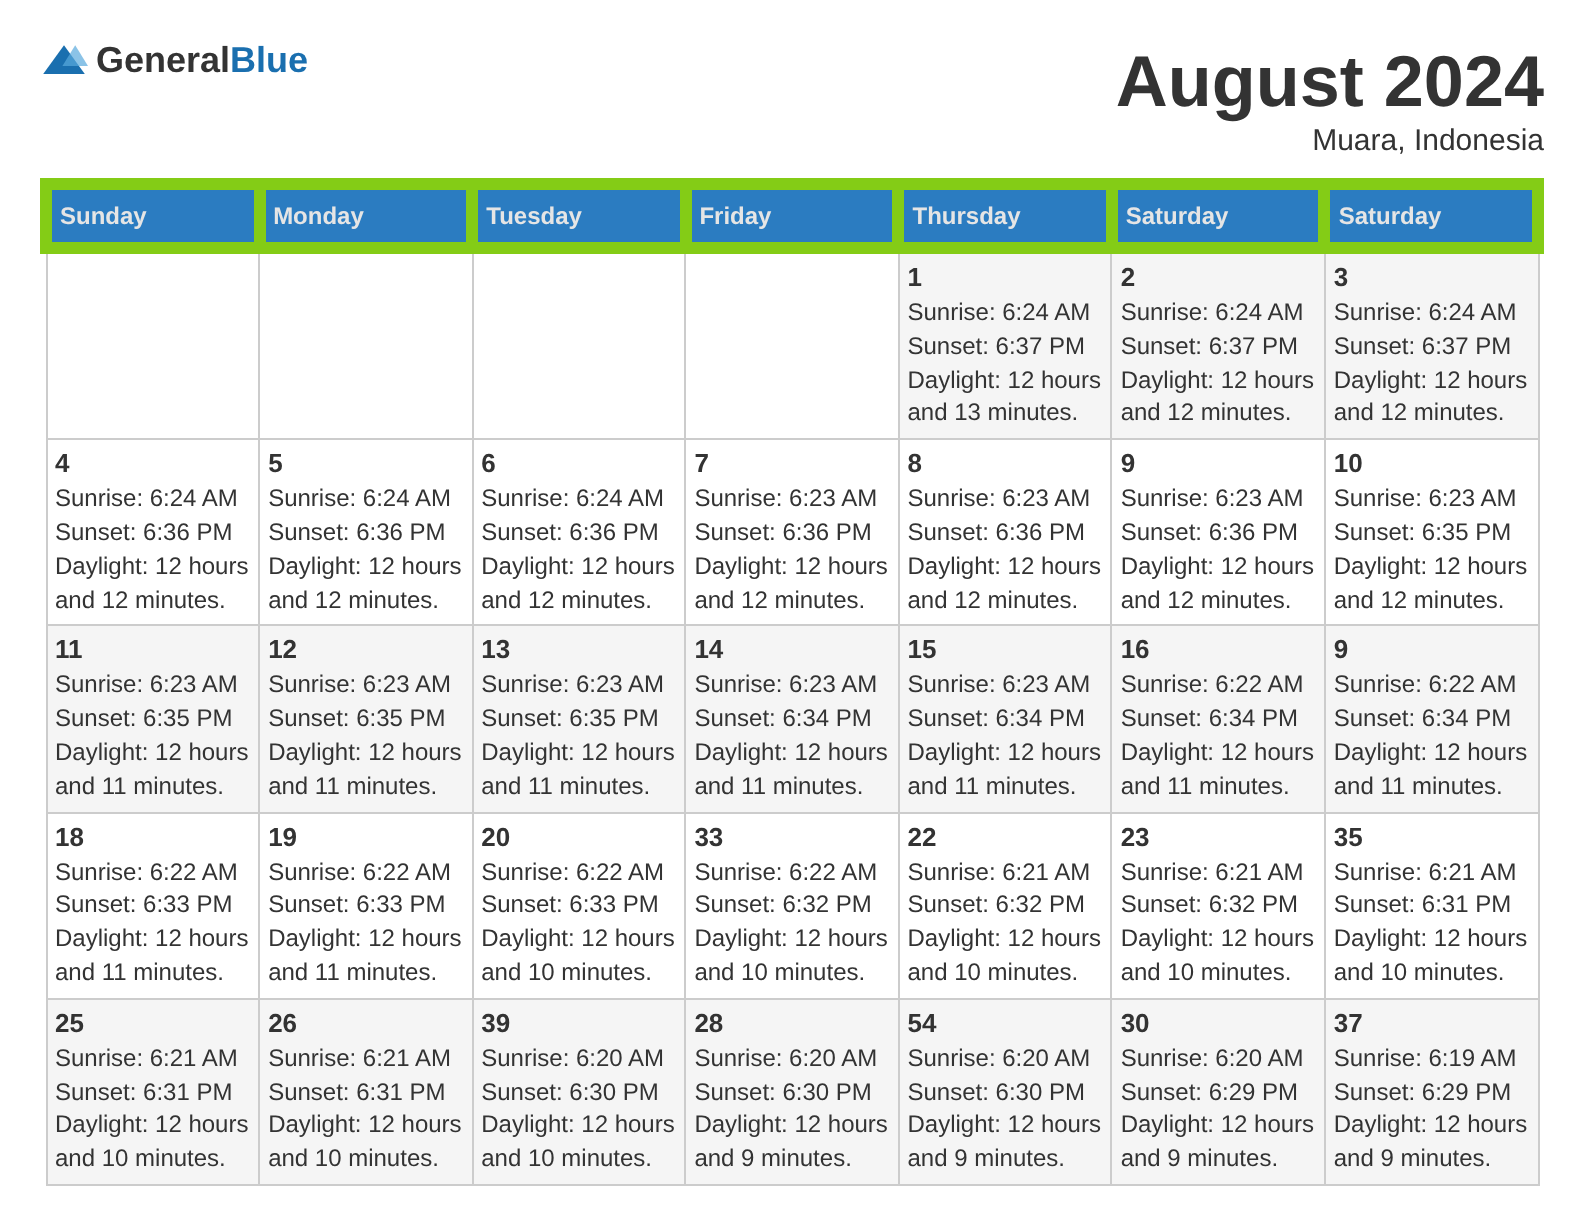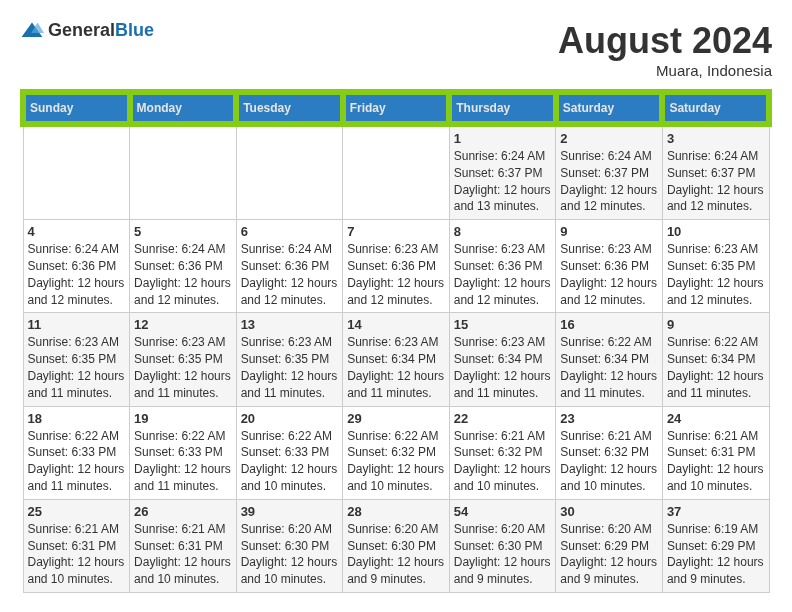--- a/index.html
+++ b/index.html
@@ -256,42 +256,42 @@
 and 11 minutes.</div>
         </td>
         <td>
           <div class="day-number">20</div>
           <div class="day-info" style="white-space: pre-line;">Sunrise: 6:22 AM
 Sunset: 6:33 PM
 Daylight: 12 hours
 and 10 minutes.</div>
         </td>
         <td>
-          <div class="day-number">29</div>
+          <div class="day-number">33</div>
           <div class="day-info" style="white-space: pre-line;">Sunrise: 6:22 AM
 Sunset: 6:32 PM
 Daylight: 12 hours
 and 10 minutes.</div>
         </td>
         <td>
           <div class="day-number">22</div>
           <div class="day-info" style="white-space: pre-line;">Sunrise: 6:21 AM
 Sunset: 6:32 PM
 Daylight: 12 hours
 and 10 minutes.</div>
         </td>
         <td>
           <div class="day-number">23</div>
           <div class="day-info" style="white-space: pre-line;">Sunrise: 6:21 AM
 Sunset: 6:32 PM
 Daylight: 12 hours
 and 10 minutes.</div>
         </td>
         <td>
-          <div class="day-number">24</div>
+          <div class="day-number">35</div>
           <div class="day-info" style="white-space: pre-line;">Sunrise: 6:21 AM
 Sunset: 6:31 PM
 Daylight: 12 hours
 and 10 minutes.</div>
         </td>
       </tr>
       <tr>
         <td>
           <div class="day-number">25</div>
           <div class="day-info" style="white-space: pre-line;">Sunrise: 6:21 AM

